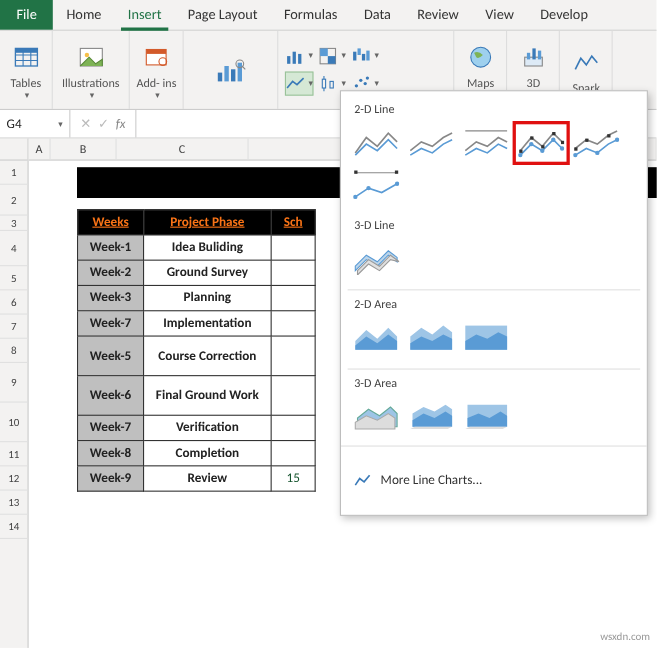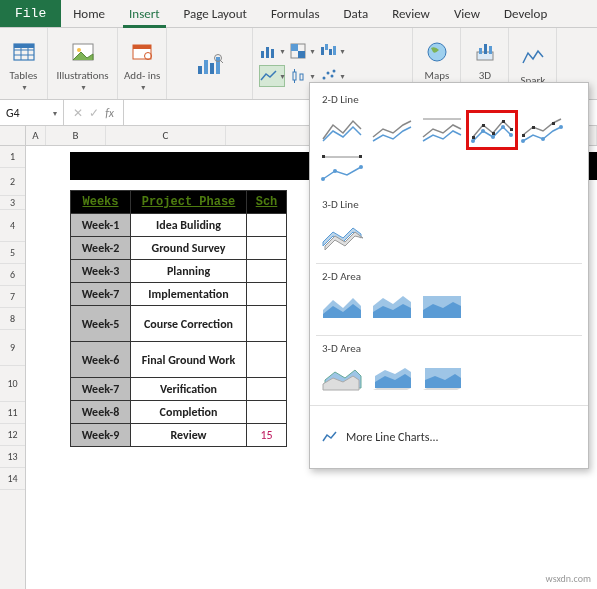--- a/index.html
+++ b/index.html
@@ -1,20 +1,20 @@
 <!DOCTYPE html>
 <html><head>
 <meta charset="utf-8">
 <style>
   * { box-sizing: border-box; margin: 0; padding: 0; font-family: "Segoe UI", Calibri, sans-serif; }
   body { width: 597px; height: 589px; background: #fff; overflow: hidden; font-size: 12px; color: #222; position: relative; }
 
   
   .tab-row { height: 28px; display: flex; align-items: stretch; border-bottom: 1px solid #ccc; background: #f3f2f1; }
-  .file-tab { background: #217346; color: #fff; padding: 0 15px; display: flex; align-items: center; font-size: 13px; font-family: Liberation Mono, monospace; }
+  .file-tab { background: #217346; color: #fff; padding: 0 15px; display: flex; align-items: center; font-size: 13px; }
   .tab { padding: 0 12px; display: flex; align-items: center; font-size: 13px; color: #333; }
   .tab.active { color: #217346; position: relative; }
   .tab.active::after { content: ""; position: absolute; left: 6px; right: 6px; bottom: -1px; height: 3px; background: #217346; }
 
   
   .ribbon { height: 72px; background: #f3f2f1; display: flex; border-bottom: 1px solid #ccc; }
   .rgroup { border-right: 1px solid #ddd; padding: 4px 6px; display: flex; flex-direction: column; justify-content: center; align-items: center; font-size: 10px; color: #555; }
   .rgroup .biglabel { font-size: 11px; margin-top: 2px; text-align: center; line-height: 12px; }
   .rgroup.small { min-width: 48px; }
   .rgroup.charts-area { min-width: 160px; flex-direction: column; align-items: flex-start; }
@@ -35,24 +35,24 @@
   .corner { height: 20px; border-bottom: 1px solid #ccc; }
   .rh { height: 22px; border-bottom: 1px solid #e0e0e0; font-size: 10px; color: #444; display: flex; align-items: center; justify-content: center; }
   .rh.tall { height: 36px; }
   .maingrid { flex: 1; position: relative; }
   .colheads { height: 20px; display: flex; border-bottom: 1px solid #ccc; background: #f3f2f1; }
   .ch { border-right: 1px solid #e0e0e0; font-size: 11px; color: #444; display: flex; align-items: center; justify-content: center; }
   .chA { width: 20px; } .chB { width: 60px; } .chC { width: 120px; } .chrest { flex: 1; }
   .projtitle { position: absolute; top: 26px; left: 44px; width: 530px; height: 28px; background: #000; color: #fff; font-weight: bold; font-size: 16px; text-align: center; text-decoration: underline; padding-top: 4px; font-style: italic; }
   .tbl { position: absolute; top: 64px; left: 44px; border-collapse: collapse; font-size: 12px; }
   .tbl th, .tbl td { border: 1.5px solid #333; padding: 3px 6px; text-align: center; }
-  .tbl thead th { background: #000; color: #4d7c0f; font-weight: bold; text-decoration: underline; font-family: Liberation Mono, monospace; }
+  .tbl thead th { background: #000; color: #f97316; font-weight: bold; text-decoration: underline; }
   .tbl td.wk { background: #bfbfbf; font-weight: bold; }
   .tbl td.phase { font-weight: bold; background: #fff; }
-  .tbl td.red { color: #be185d; }
+  .tbl td.red { color: #14532d; }
   .tbl tr { height: 23px; }
   .tbl tr.tall { height: 36px; }
 
   
   .chartmenu { position: absolute; top: 82px; left: 309px; width: 280px; background: #fff; border: 1px solid #bdbdbd; box-shadow: 2px 3px 7px rgba(0,0,0,0.25); z-index: 50; padding: 6px 0 0 0; }
   .section-label { font-size: 11px; color: #444; padding: 4px 10px 4px 12px; }
   .thumbrow { display: flex; flex-wrap: wrap; padding: 2px 8px 8px 8px; gap: 2px; }
   .thumb { width: 48px; height: 36px; border: 1px solid transparent; display: flex; align-items: center; justify-content: center; }
   .thumb.highlighted { outline: 3px solid #e01010; outline-offset: -1px; }
   .hr { border-top: 1px solid #e0e0e0; margin: 2px 6px; }

